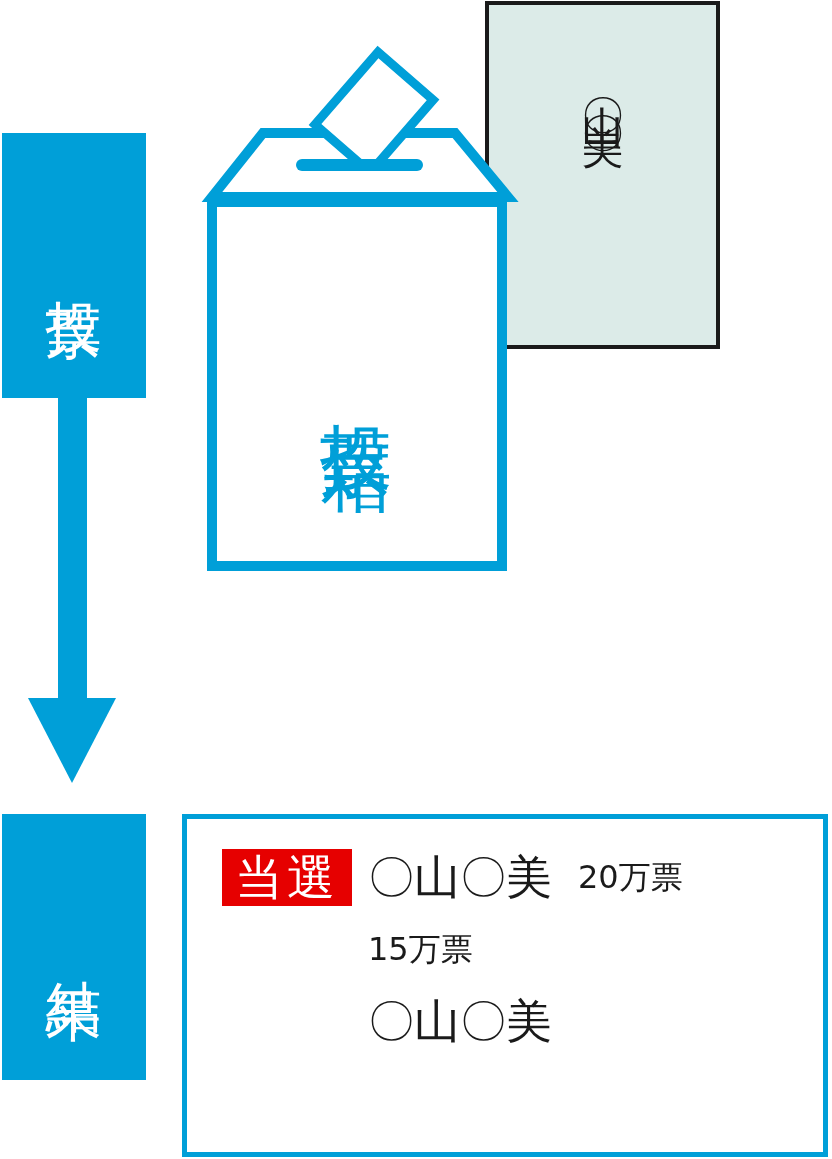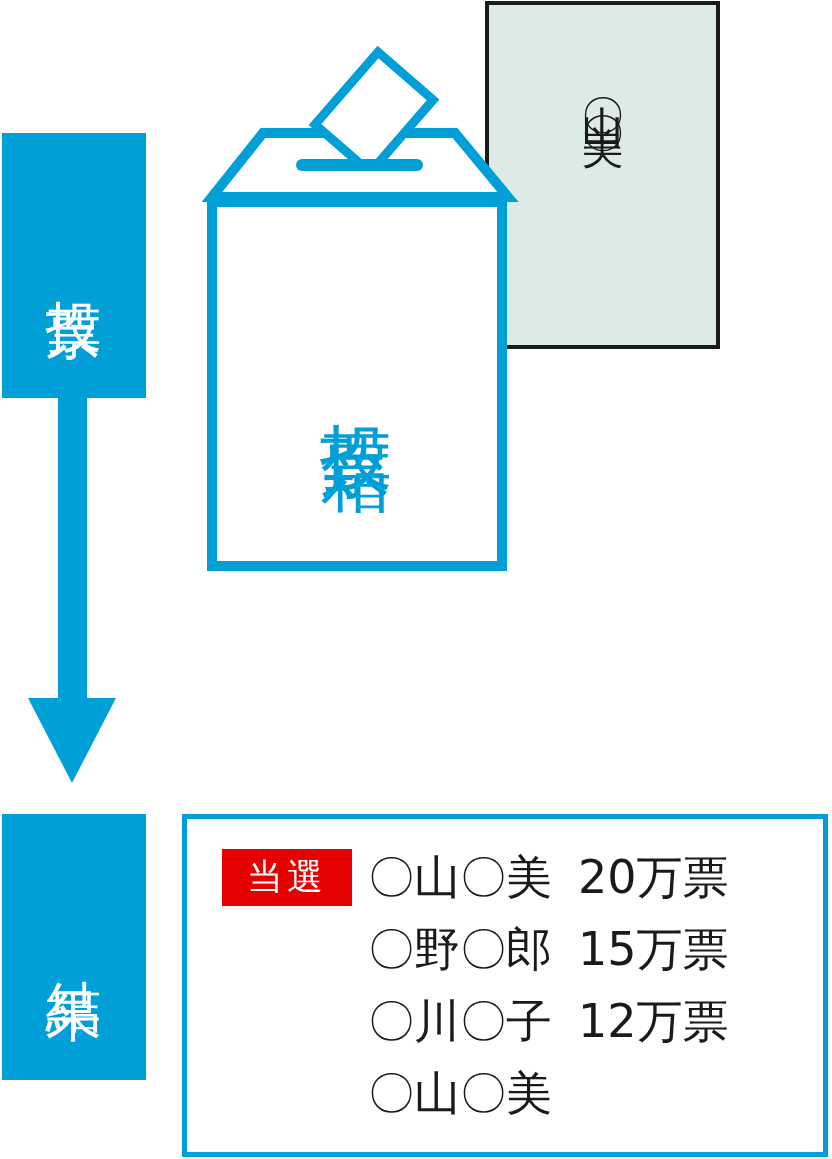--- a/index.html
+++ b/index.html
@@ -46,23 +46,23 @@
   .results-panel{
     position:absolute;left:182px;top:814px;width:646px;height:343px;
     box-sizing:border-box;border:5px solid #009fd8;background:#ffffff;
     padding-top:22px;padding-left:35px;
   }
   .result-row{display:flex;align-items:center;height:72px;}
   .badge-slot{width:130px;height:57px;margin-right:16px;flex:0 0 auto;
     display:flex;align-items:center;justify-content:center;}
   .winner-badge{background:#e60000;width:100%;height:100%;
     display:flex;align-items:center;justify-content:center;
-    color:#ffffff;font-size:36px;letter-spacing:4px;line-height:1;}
+    color:#ffffff;font-size:48px;letter-spacing:4px;line-height:1;}
   .candidate-name{width:210px;flex:0 0 auto;color:#1a1a1a;font-size:46px;line-height:1;}
-  .vote-count{color:#1a1a1a;font-size:46px;line-height:1;}
+  .vote-count{color:#1a1a1a;font-size:32px;line-height:1;}
 </style>
 </head>
 <body>
 
 <div class="canvas">
 
   <div class="step-box" id="vote-step">
     <span class="vtext">投票</span>
   </div>
 
@@ -110,29 +110,23 @@
         <div class="winner-badge">
           <span>当選</span>
         </div>
       </div>
       <span class="candidate-name">〇山〇美</span>
       <span class="vote-count">20万票</span>
     </div>
 
     <div class="result-row">
       <div class="badge-slot"></div>
-      <span class="candidate-name">〇野〇郎</span>
       <span class="vote-count">15万票</span>
     </div>
 
-    <div class="result-row">
-      <div class="badge-slot"></div>
-      <span class="candidate-name">〇川〇子</span>
-      <span class="vote-count">12万票</span>
-    </div>
 
     <div class="result-row">
       <div class="badge-slot"></div>
       <span class="candidate-name">〇山〇美</span>
     </div>
 
   </div>
 </div>
 
 </body></html>

